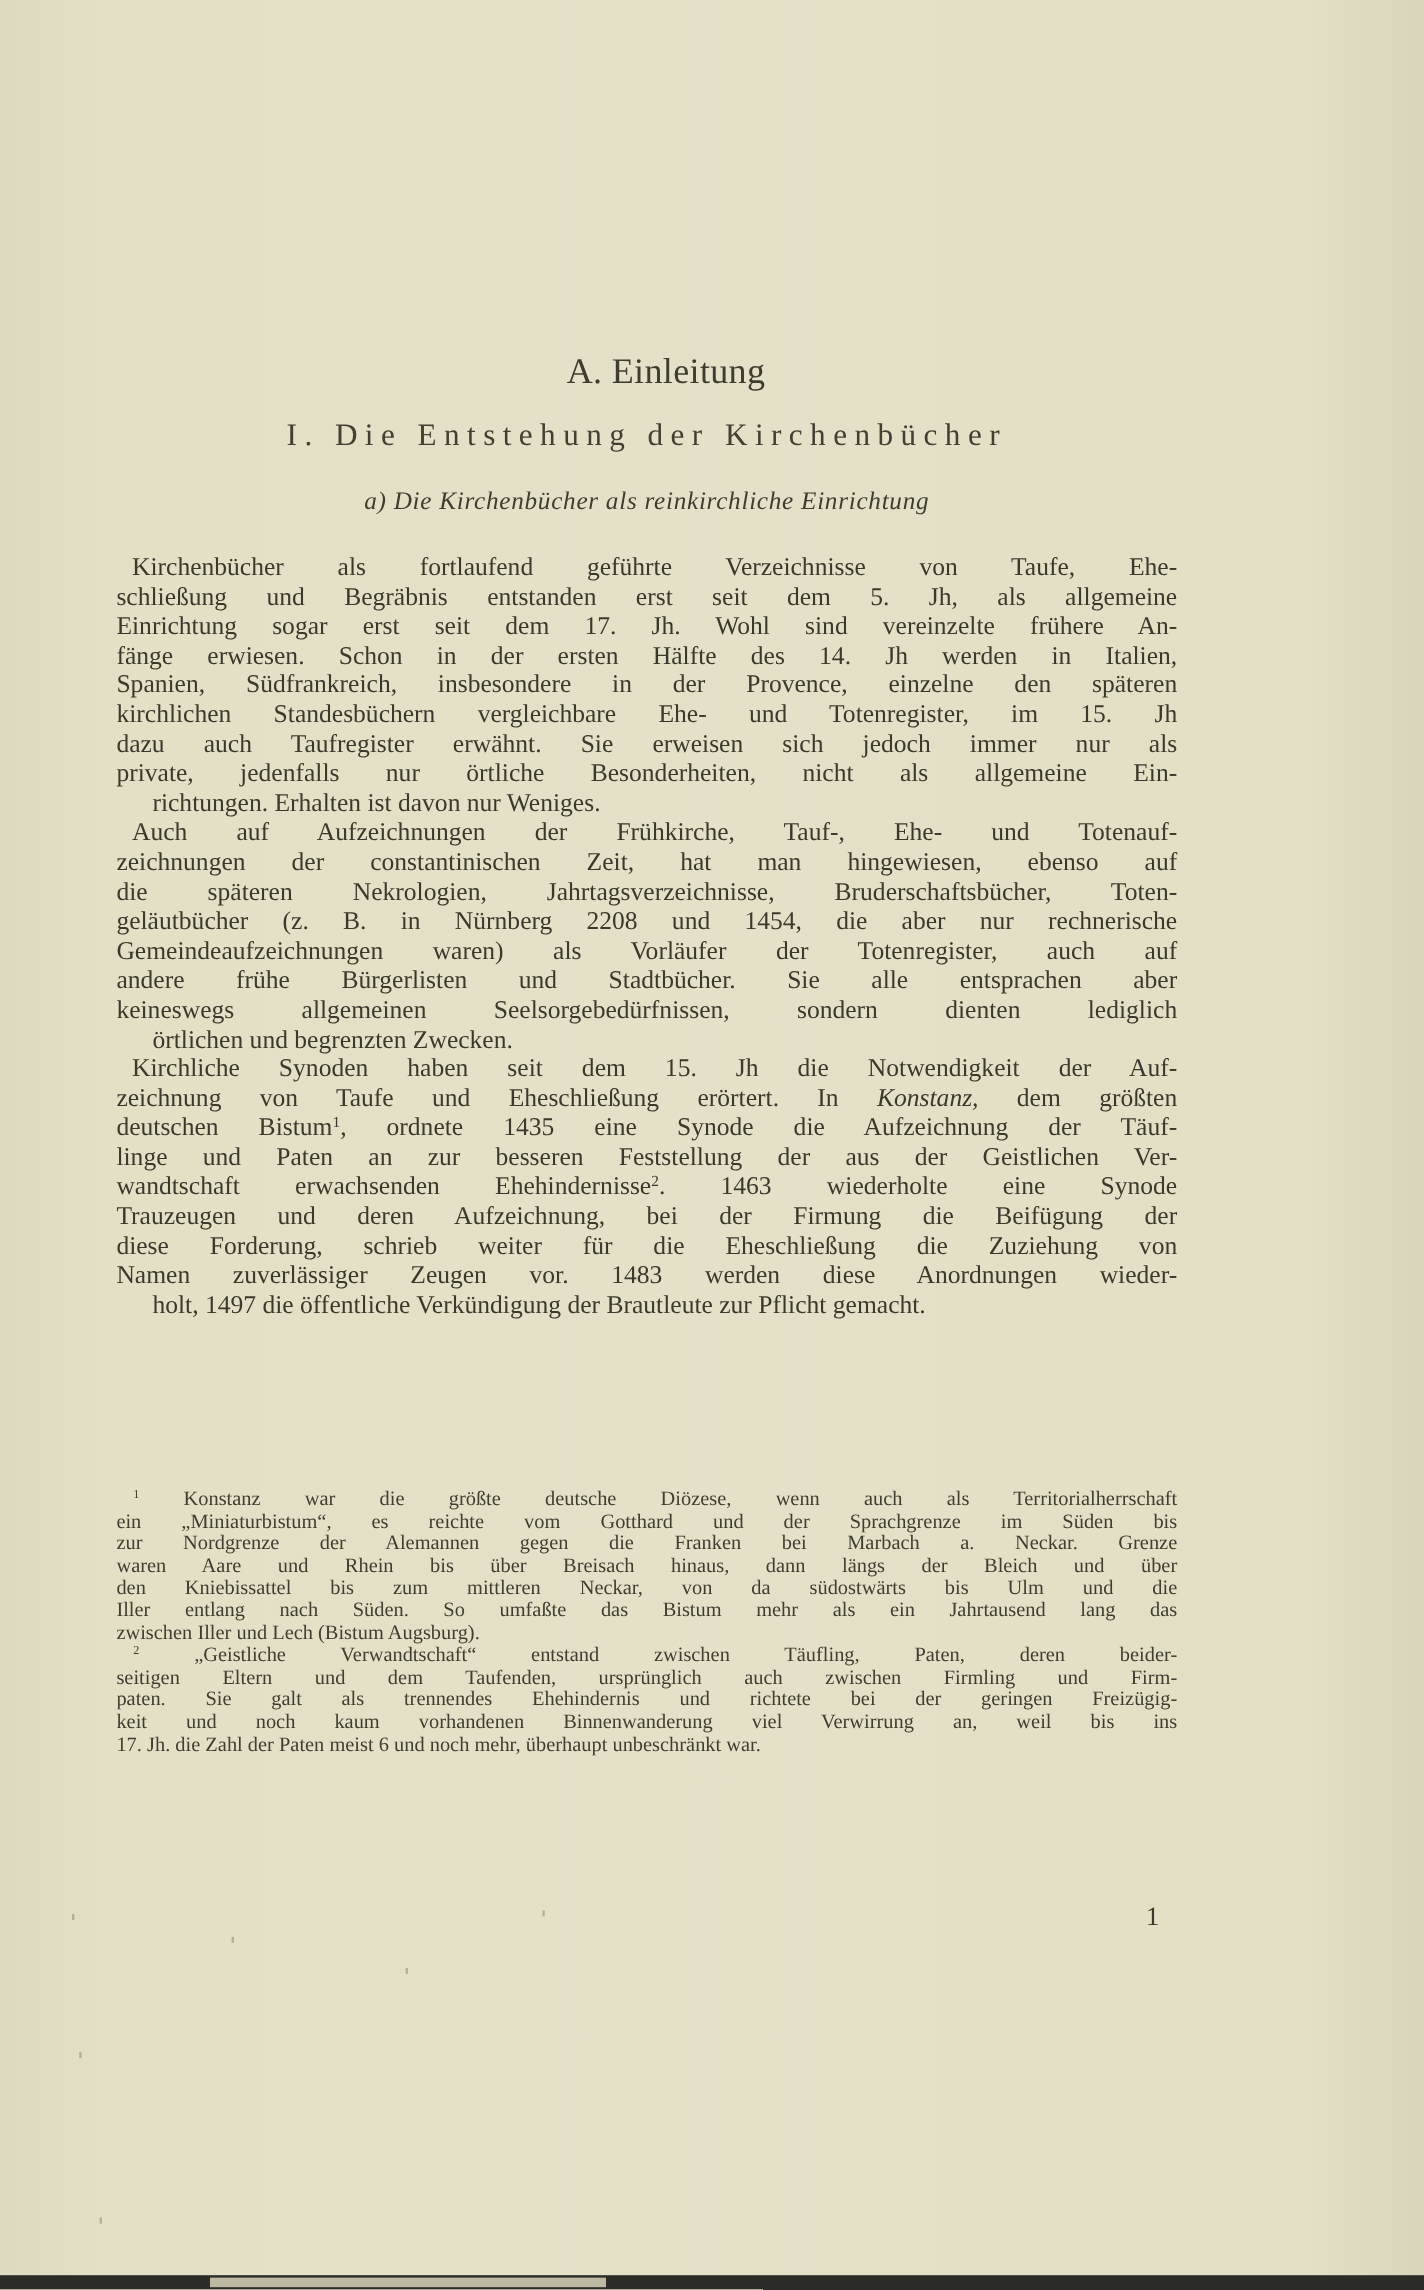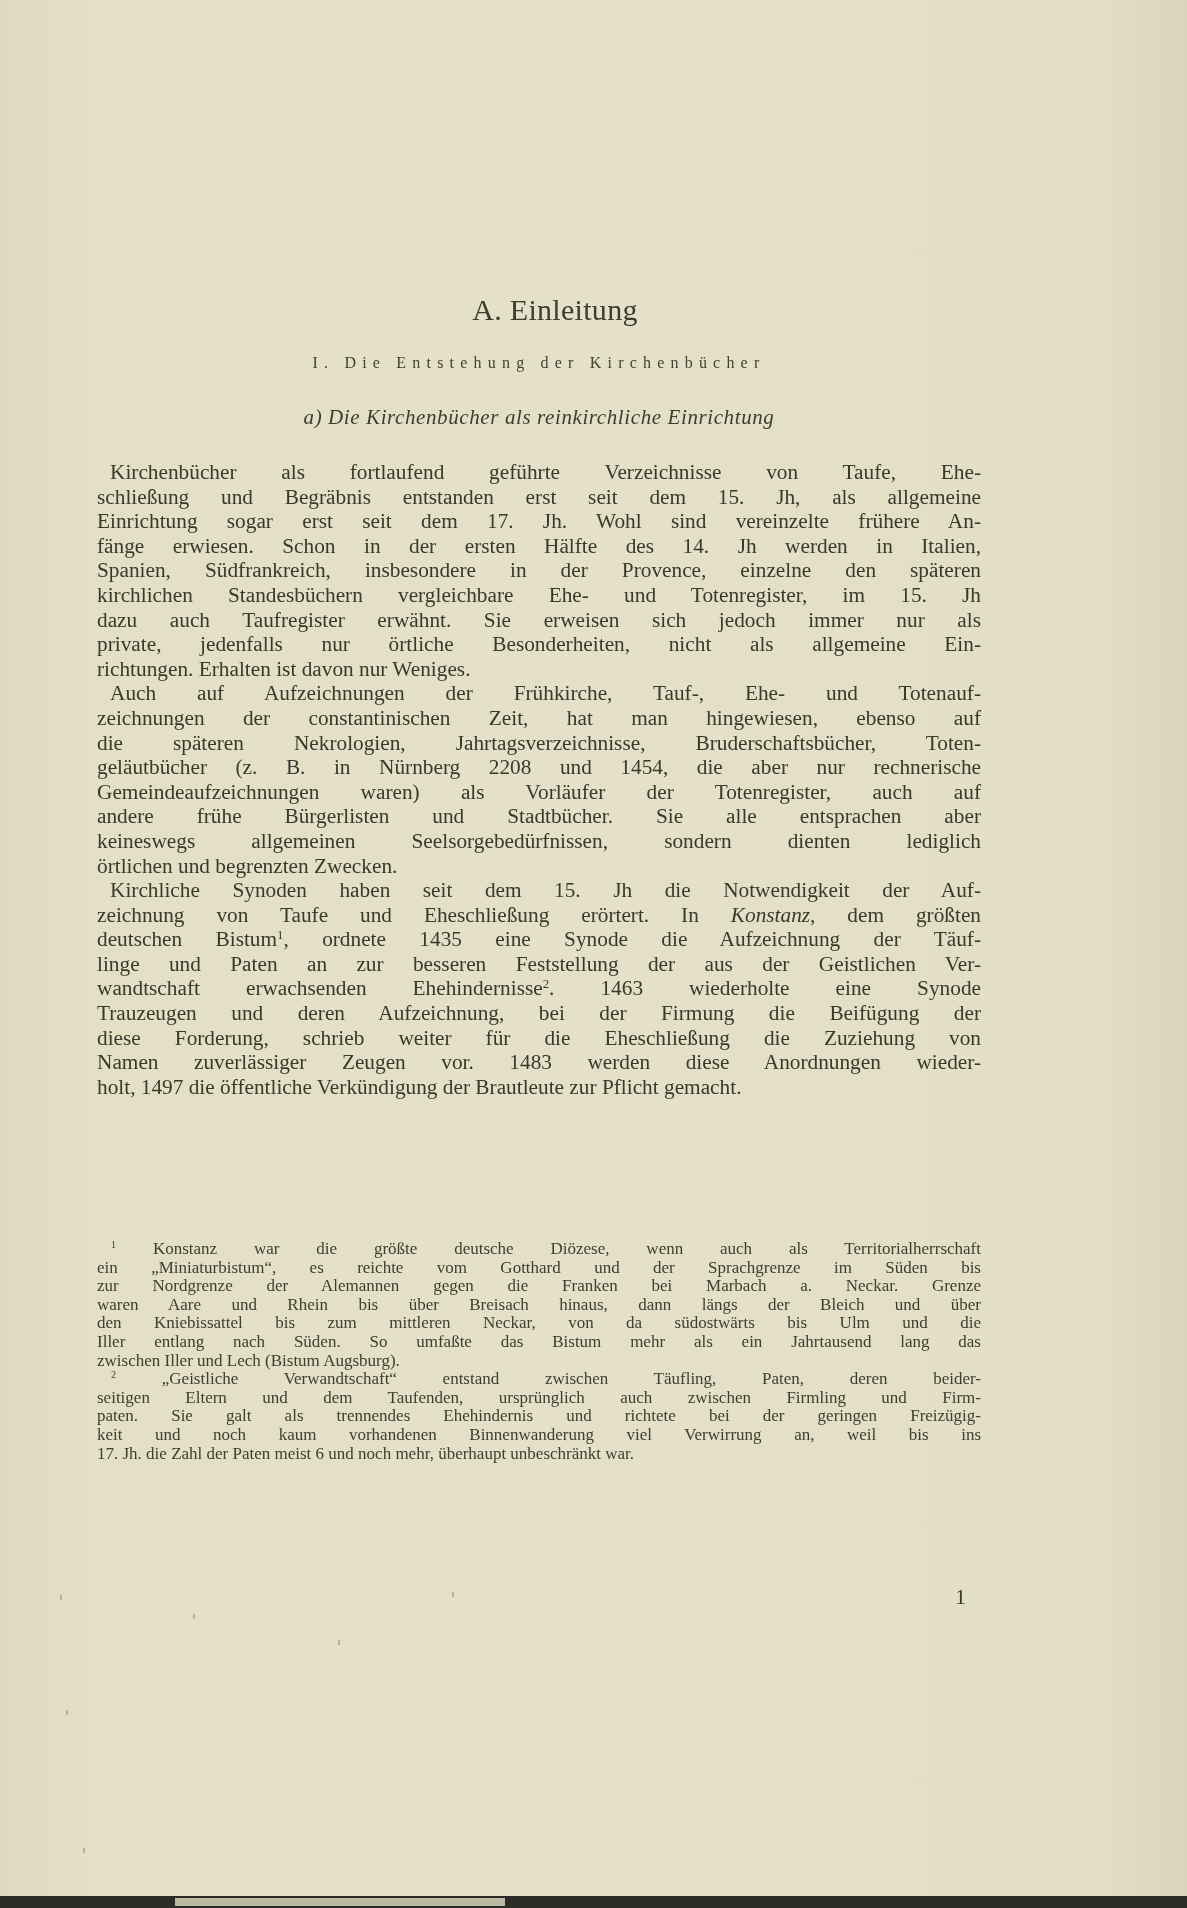--- a/index.html
+++ b/index.html
@@ -53,21 +53,21 @@
       line-height: 36px;
       color: #3f3c30;
       letter-spacing: 0.3px;
     }
     .section-title {
       position: absolute;
       top: 350px;
       left: 0;
       width: 884px;
       text-align: center;
-      font-size: 16px;
+      font-size: 26px;
       line-height: 26px;
       letter-spacing: 6.2px;
       color: #433f33;
     }
     .subsection-title {
       position: absolute;
       top: 404px;
       left: 0;
       width: 884px;
       text-align: center;
@@ -89,20 +89,21 @@
     }
     .line {
       display: block;
       text-align: justify;
       text-align-last: justify;
       white-space: nowrap;
       height: 24.6px;
     }
     .line.last {
       text-align-last: left;
+      margin-left: 30px;
     }
     .line.indent {
       padding-left: 13px;
     }
     .footnotes {
       position: absolute;
       top: 1240px;
       left: 0;
       width: 884px;
       font-size: 17px;
@@ -149,21 +150,21 @@
     <h1 class="chapter-title" style="margin:16px;font-weight:normal;">A. Einleitung</h1>
 
     <h2 class="section-title" style="margin:0;font-weight:normal;">I. Die Entstehung der Kirchenbücher</h2>
 
     <h3 class="subsection-title" style="margin:0;font-weight:normal;font-family:Liberation Serif, serif;">a) Die Kirchenbücher als reinkirchliche Einrichtung</h3>
 
     <div class="body-text">
 
       <div>
         <span class="line indent">Kirchenbücher als fortlaufend geführte Verzeichnisse von Taufe, Ehe-</span>
-        <span class="line">schließung und Begräbnis entstanden erst seit dem 15. Jh, als allgemeine</span>
+        <span class="line">schließung und Begräbnis entstanden erst seit dem 5. Jh, als allgemeine</span>
         <span class="line">Einrichtung sogar erst seit dem 17. Jh. Wohl sind vereinzelte frühere An-</span>
         <span class="line">fänge erwiesen. Schon in der ersten Hälfte des 14. Jh werden in Italien,</span>
         <span class="line">Spanien, Südfrankreich, insbesondere in der Provence, einzelne den späteren</span>
         <span class="line">kirchlichen Standesbüchern vergleichbare Ehe- und Totenregister, im 15. Jh</span>
         <span class="line">dazu auch Taufregister erwähnt. Sie erweisen sich jedoch immer nur als</span>
         <span class="line">private, jedenfalls nur örtliche Besonderheiten, nicht als allgemeine Ein-</span>
         <span class="line last">richtungen. Erhalten ist davon nur Weniges.</span>
       </div>
 
       <div>

